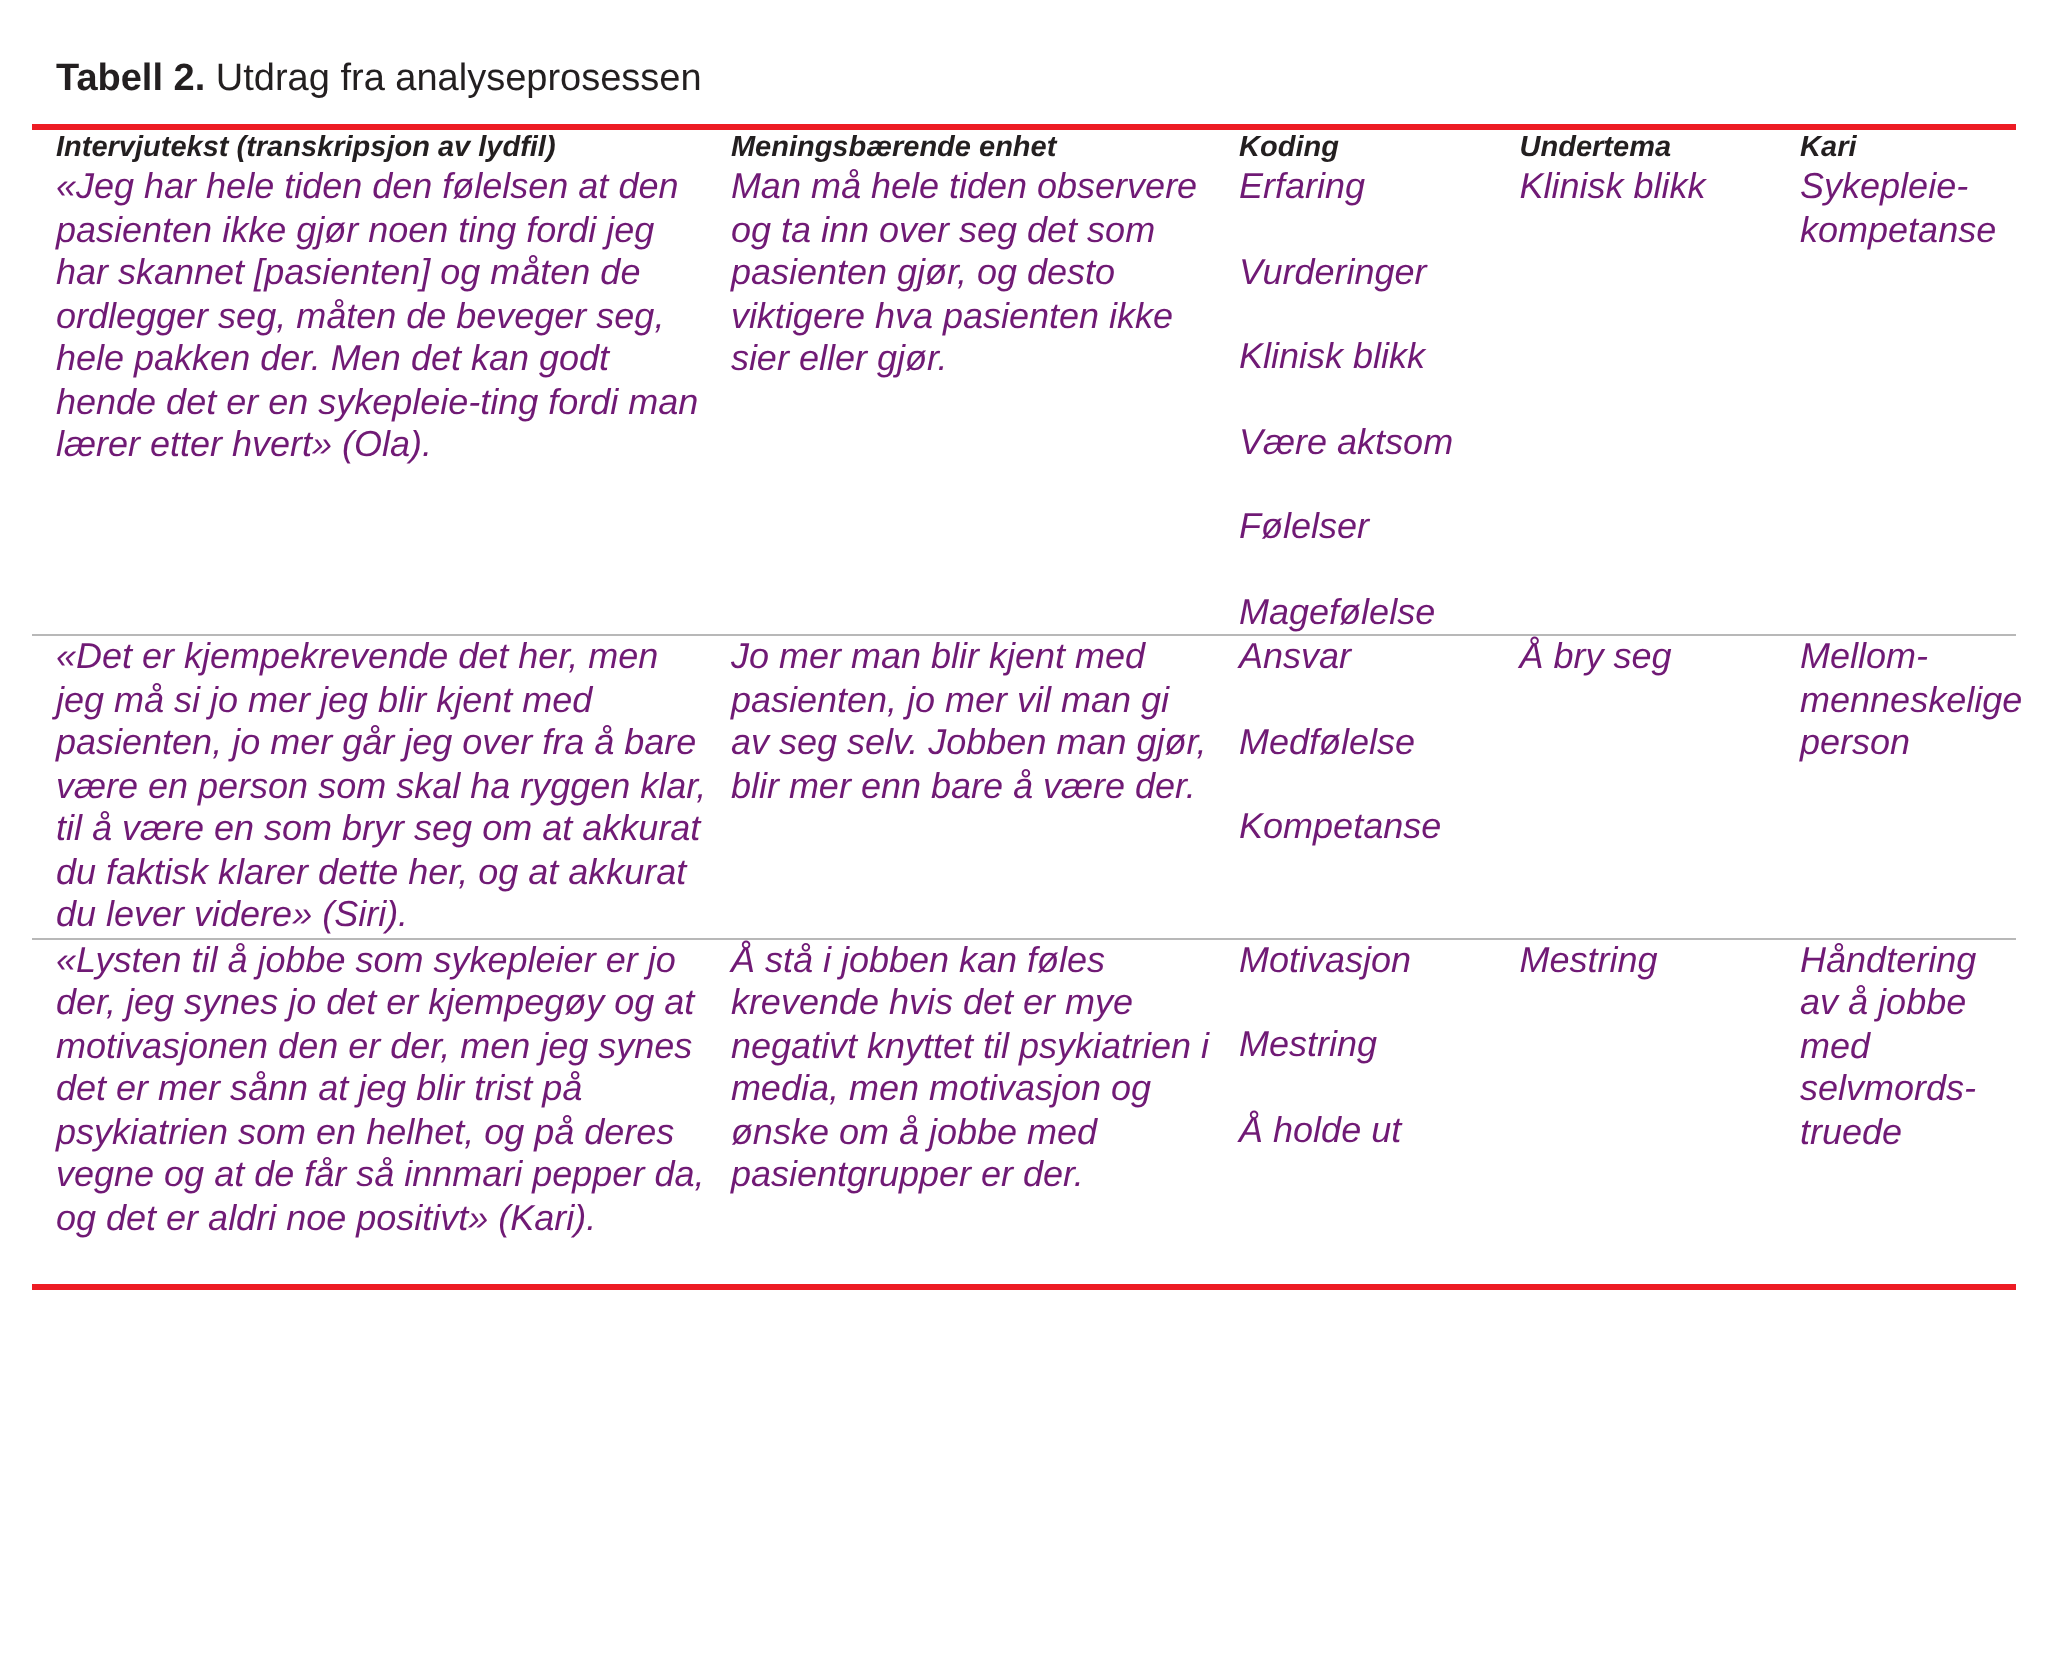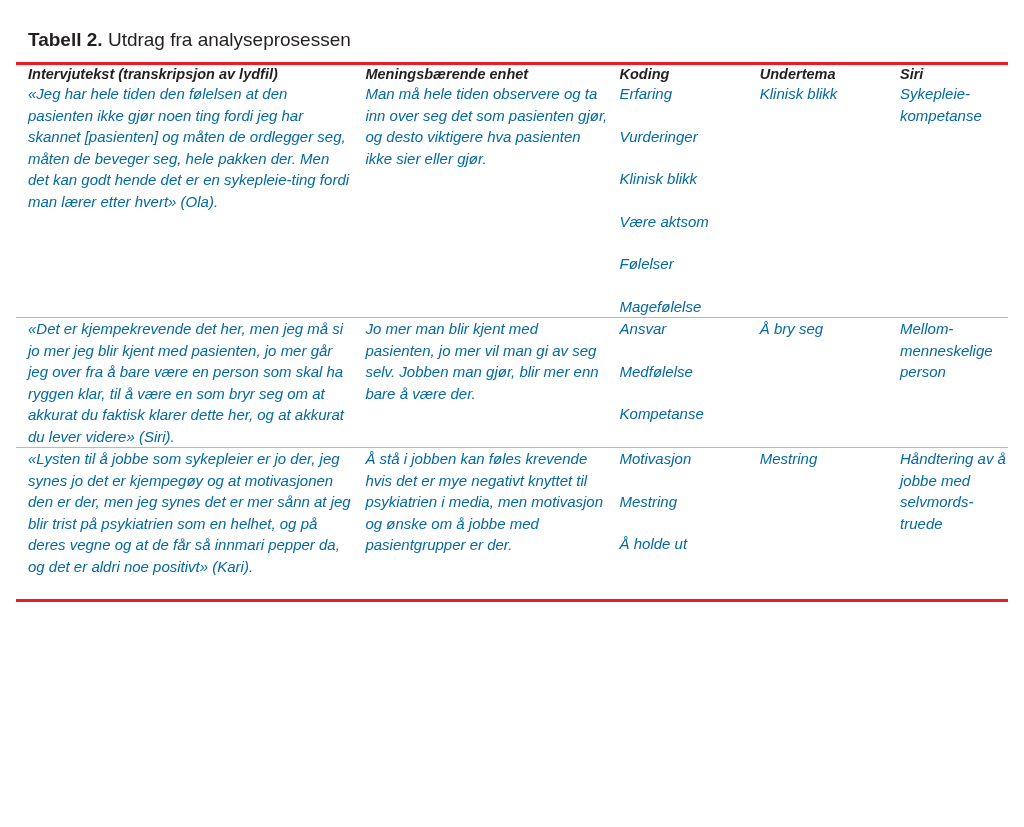--- a/index.html
+++ b/index.html
@@ -71,23 +71,23 @@
     font-size: 14.5px;
     font-weight: bold;
     line-height: 18px;
     padding-top: 25px;
     padding-bottom: 9px;
     color: #231f20;
     white-space: nowrap;
   }
 
   tbody td {
-    font-size: 15px;
+    font-size: 18px;
     line-height: 21.5px;
-    color: #0369a1;
+    color: #701a75;
     padding-top: 17px;
     padding-bottom: 18px;
     padding-right: 14px;
   }
 
   
   .col-interview   { width: 332px; }
   .col-meaning     { width: 250px; }
   .col-coding      { width: 138px; }
   .col-subtheme    { width: 138px; }
@@ -152,21 +152,21 @@
         <th>
             <div class="cell-inner">Meningsbærende enhet</div>
           </th>
         <th>
             <div class="cell-inner">Koding</div>
           </th>
         <th>
             <div class="cell-inner">Undertema</div>
           </th>
         <th>
-            <div class="cell-inner">Siri</div>
+            <div class="cell-inner">Kari</div>
           </th>
       </tr>
     </thead>
 
     <tbody>
 
       <tr>
         <td>
             <div class="cell-inner">«Jeg har hele tiden den følelsen at den pasienten ikke gjør noen ting fordi jeg har skannet [pasienten] og måten de ordlegger seg, måten de beveger seg, hele pakken der. Men det kan godt hende det er en sykepleie-ting fordi man lærer etter hvert» (Ola).</div>
           </td>

